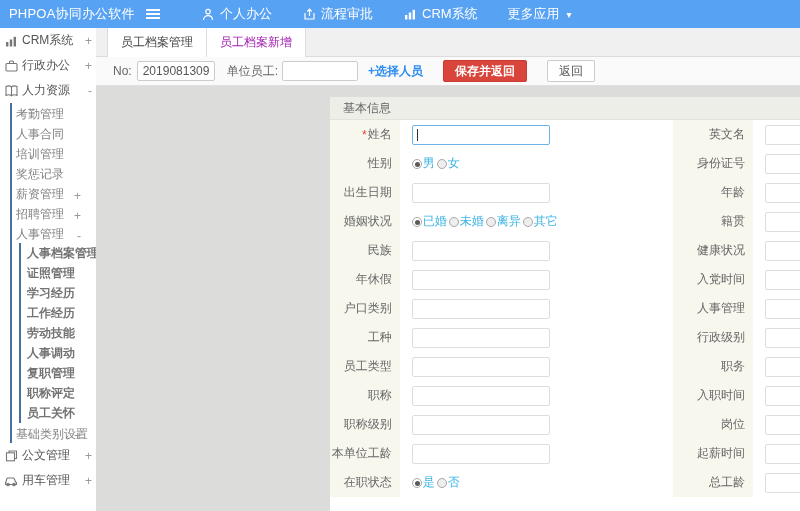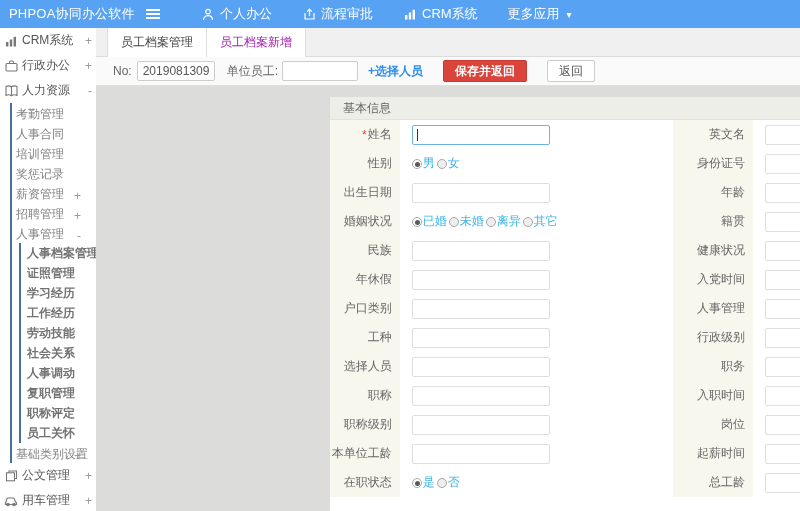--- a/index.html
+++ b/index.html
@@ -170,23 +170,20 @@
     <div class="snav l2">
       <span class="slabel">学习经历</span>
     </div>
     <div class="snav l2">
       <span class="slabel">工作经历</span>
     </div>
     <div class="snav l2">
       <span class="slabel">劳动技能</span>
     </div>
     <div class="snav l2">
-      <span class="slabel">社会关系</span>
-    </div>
-    <div class="snav l2">
       <span class="slabel">人事调动</span>
     </div>
     <div class="snav l2">
       <span class="slabel">复职管理</span>
     </div>
     <div class="snav l2">
       <span class="slabel">职称评定</span>
     </div>
     <div class="snav l2">
       <span class="slabel">员工关怀</span>
@@ -396,21 +393,21 @@
             <span>行政级别</span>
           </div>
           <div class="fvalue rvalue">
             <span class="iwrap">
               <input class="tinput right" value="" style="">
             </span>
           </div>
         </div>
         <div class="frow">
           <div class="flabel">
-            <span>选择人员</span>
+            <span>员工类型</span>
           </div>
           <div class="fvalue">
             <span class="iwrap">
               <input class="tinput left" value="" style="">
             </span>
           </div>
           <div class="flabel rlabel">
             <span>职务</span>
           </div>
           <div class="fvalue rvalue">

